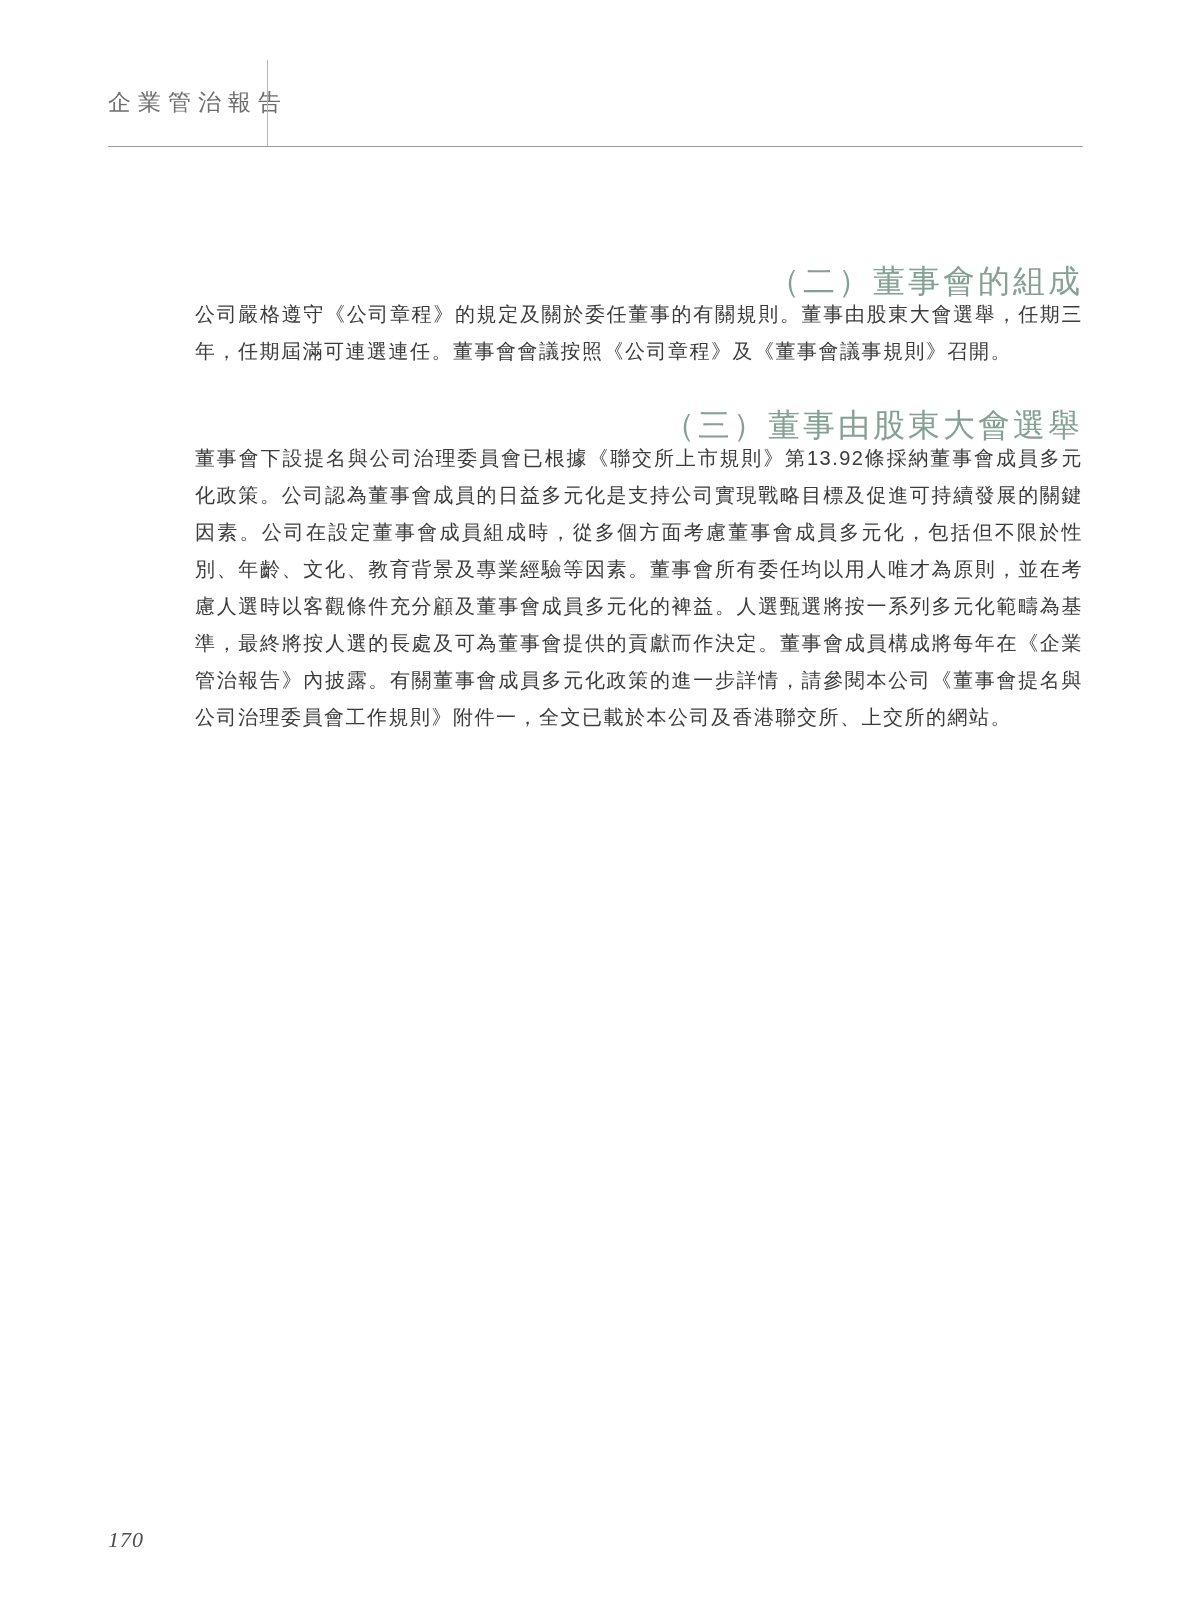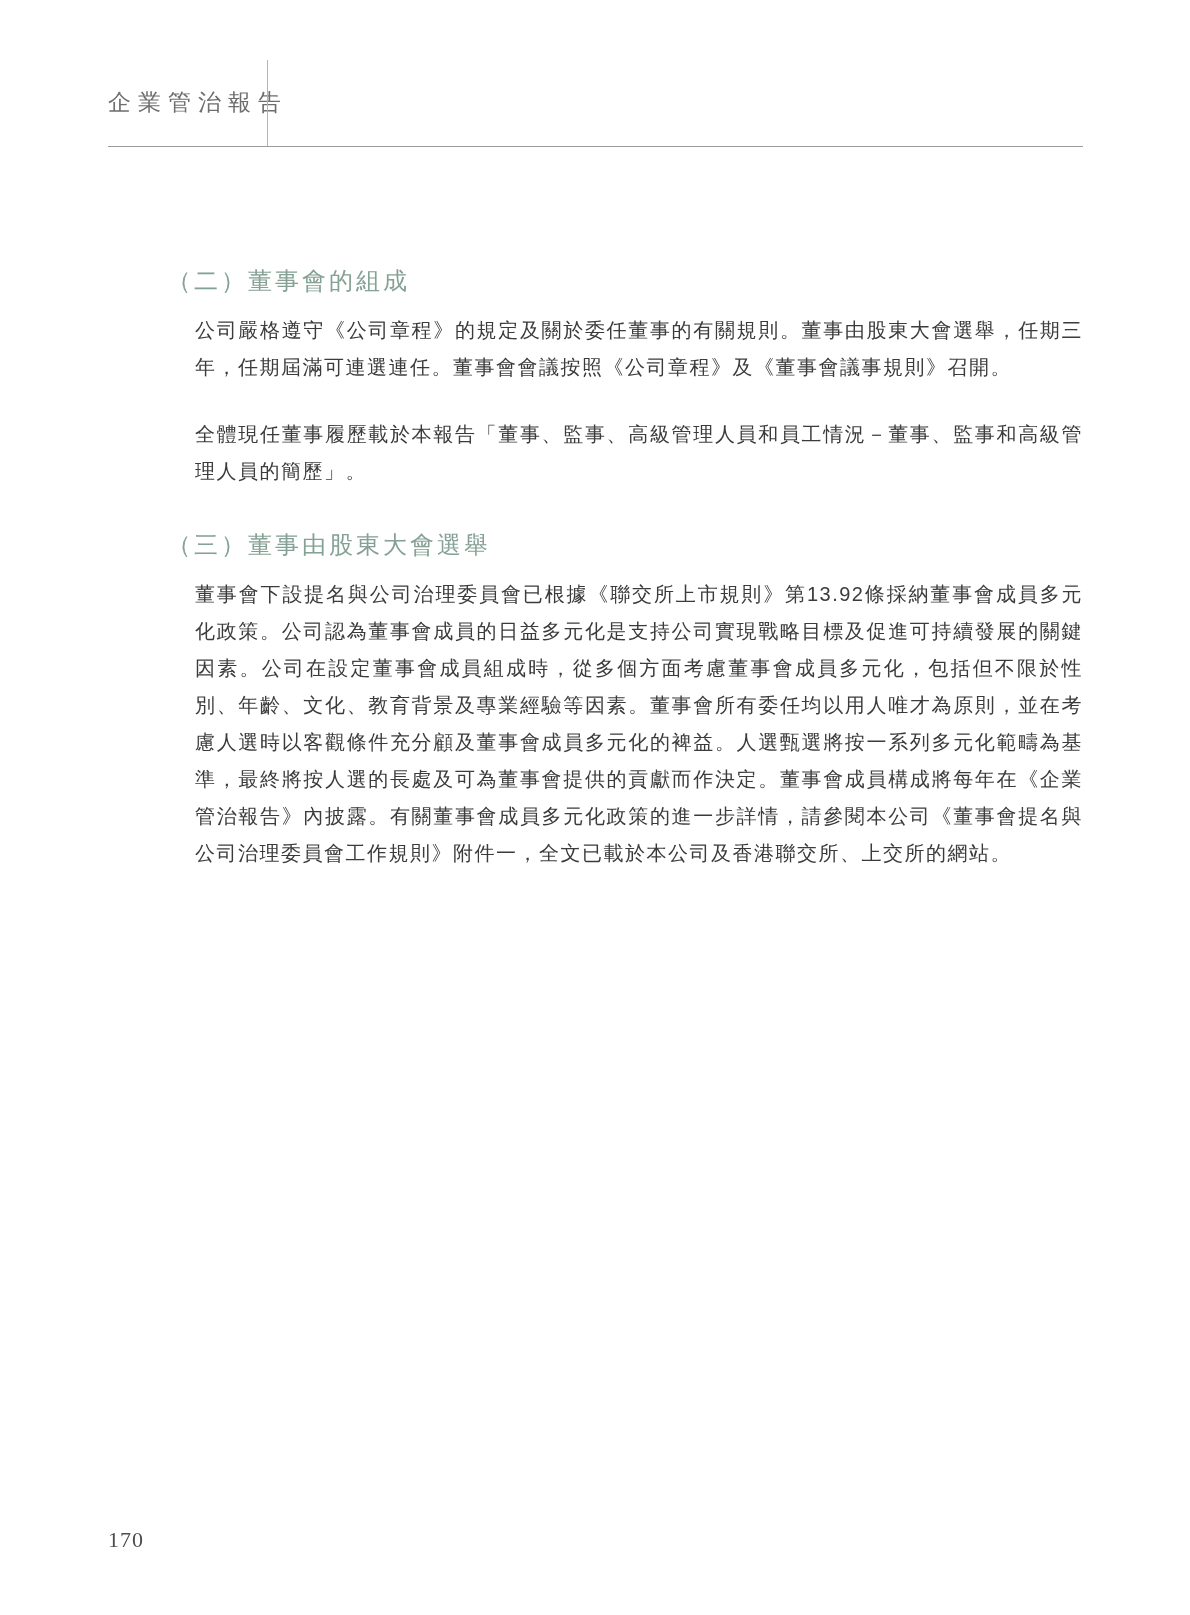--- a/index.html
+++ b/index.html
@@ -45,70 +45,71 @@
   }
   
   .content {
     position: absolute;
     left: 108px;
     top: 266px;
     width: 975px;
   }
   .section-heading {
     margin-left: 59px;
-    font-size: 24px;
+    font-size: 32px;
     line-height: 30px;
     color: #85a094;
     letter-spacing: 3px;
     font-weight: normal;
+    text-align: right;
   }
   .section-heading.second {
     margin-top: 40px;
   }
   .para {
     margin-left: 87px;
     width: 888px;
     font-size: 20px;
     line-height: 37px;
     letter-spacing: 1.5px;
     color: #3b3b3b;
     text-align: justify;
     text-justify: inter-ideograph;
   }
-  .para.first { margin-top: 16px; }
+  .para.first { margin-top: 0; }
   .para.gap   { margin-top: 30px; }
   
   .page-number {
     position: absolute;
     left: 108px;
     top: 1527px;
     font-family: "Liberation Serif", "DejaVu Serif", serif;
     font-size: 22px;
     color: #4d4d4d;
     letter-spacing: 1px;
+    font-style: italic;
   }
 </style>
 </head>
 <body>
 
 <div class="page">
 
   <div class="header">
     <span class="header-title">企業管治報告</span>
     <span class="header-vline"></span>
   </div>
 
   <div class="content">
 
     <h2 class="section-heading">（二）董事會的組成</h2>
 
     <p class="para first">公司嚴格遵守《公司章程》的規定及關於委任董事的有關規則。董事由股東大會選舉，任期三年，任期屆滿可連選連任。董事會會議按照《公司章程》及《董事會議事規則》召開。</p>
 
 
-    <p class="para gap">全體現任董事履歷載於本報告「董事、監事、高級管理人員和員工情況－董事、監事和高級管理人員的簡歷」。</p>
 
     <h2 class="section-heading second">（三）董事由股東大會選舉</h2>
 
     <p class="para first">董事會下設提名與公司治理委員會已根據《聯交所上市規則》第13.92條採納董事會成員多元化政策。公司認為董事會成員的日益多元化是支持公司實現戰略目標及促進可持續發展的關鍵因素。公司在設定董事會成員組成時，從多個方面考慮董事會成員多元化，包括但不限於性別、年齡、文化、教育背景及專業經驗等因素。董事會所有委任均以用人唯才為原則，並在考慮人選時以客觀條件充分顧及董事會成員多元化的裨益。人選甄選將按一系列多元化範疇為基準，最終將按人選的長處及可為董事會提供的貢獻而作決定。董事會成員構成將每年在《企業管治報告》內披露。有關董事會成員多元化政策的進一步詳情，請參閱本公司《董事會提名與公司治理委員會工作規則》附件一，全文已載於本公司及香港聯交所、上交所的網站。</p>
 
 
   </div>
 
   <div class="page-number">170</div>
 

